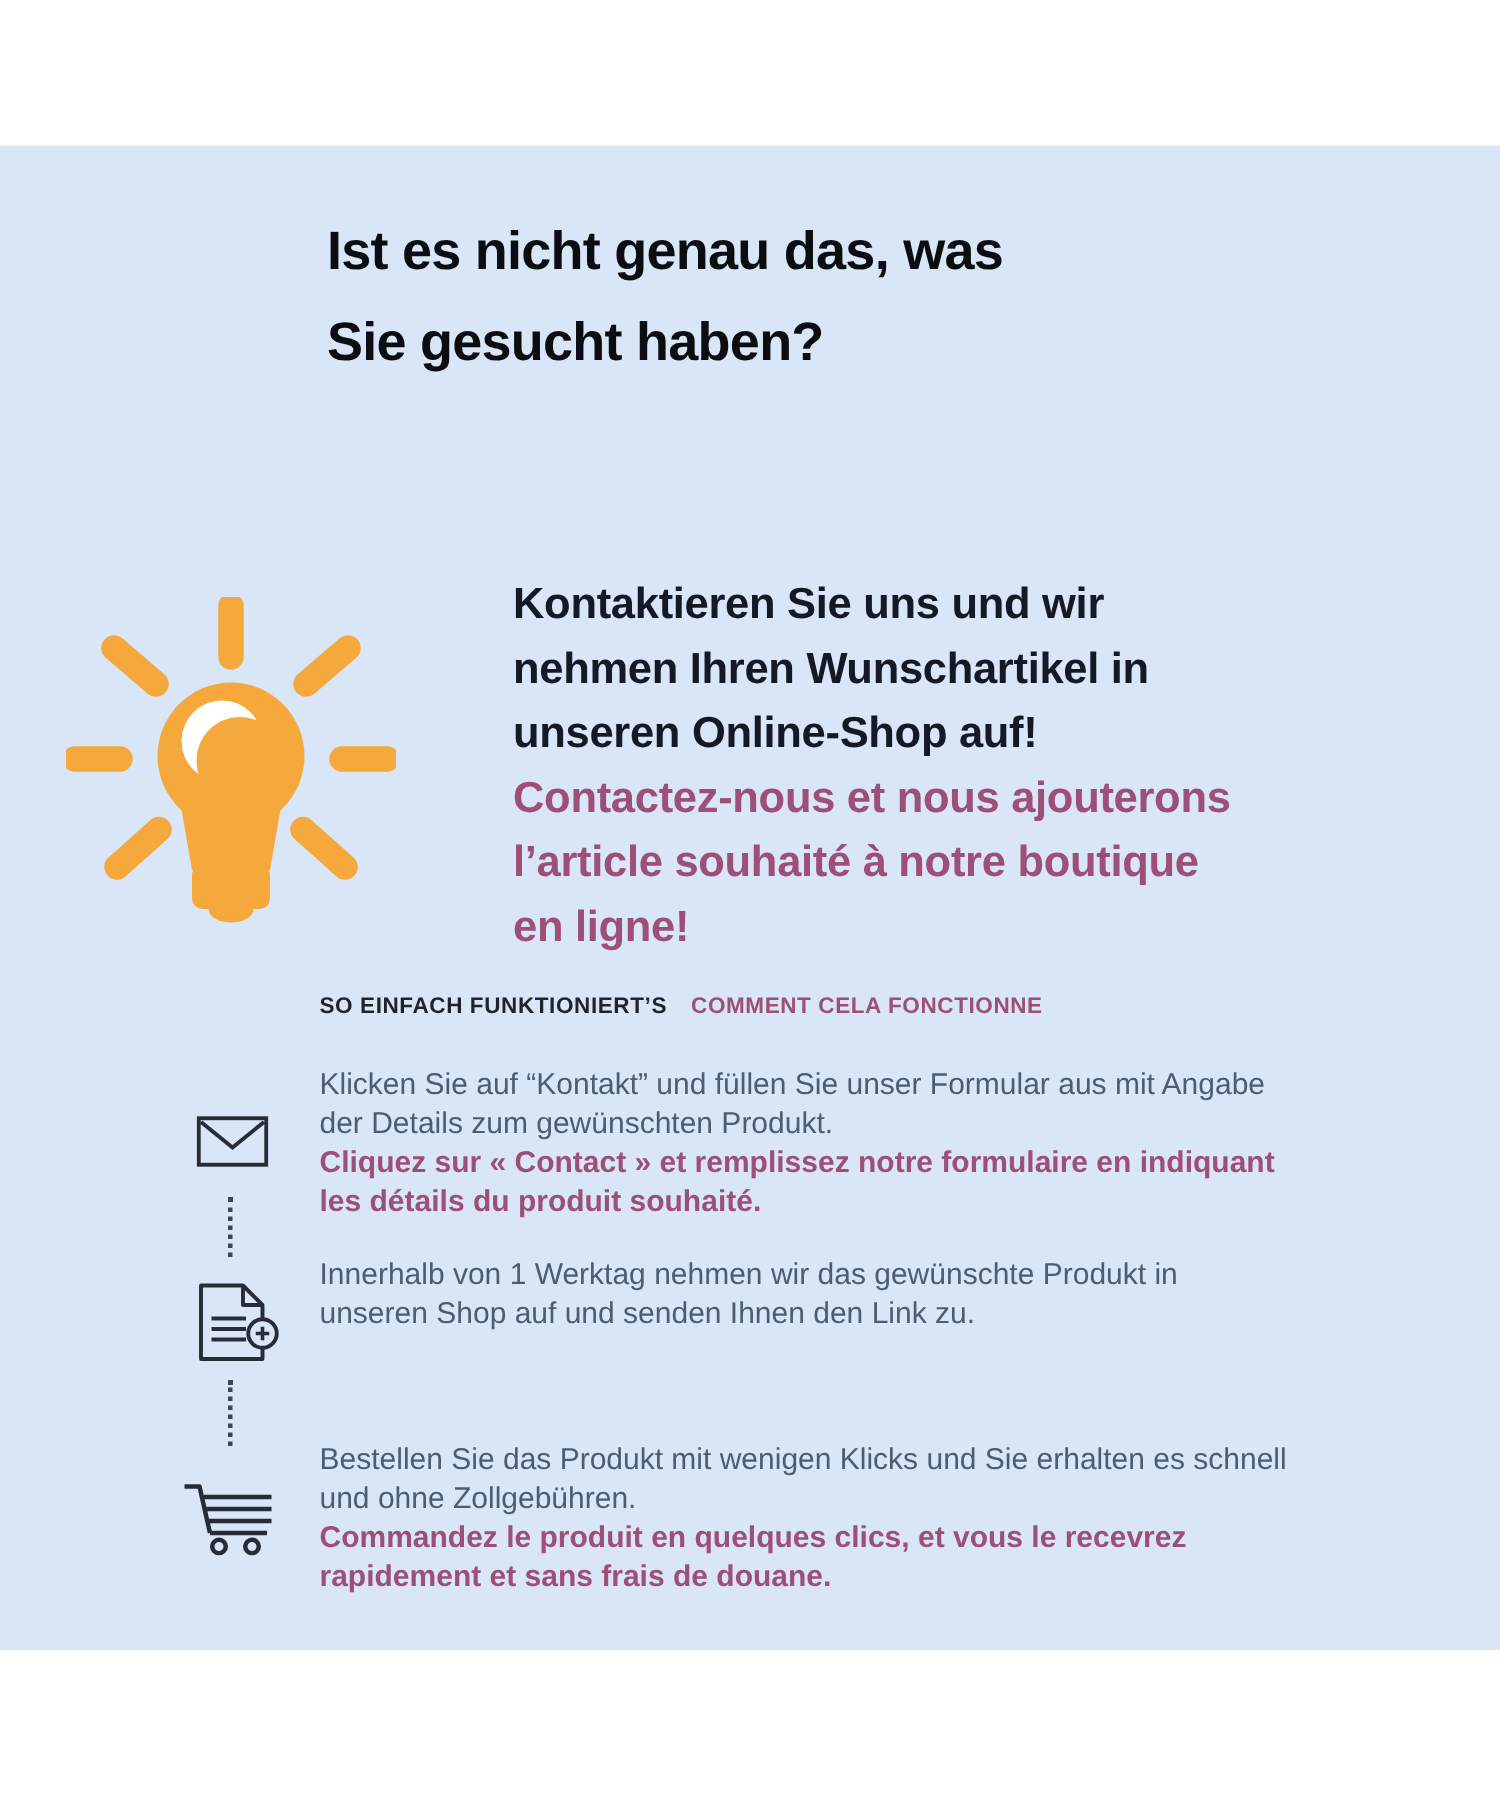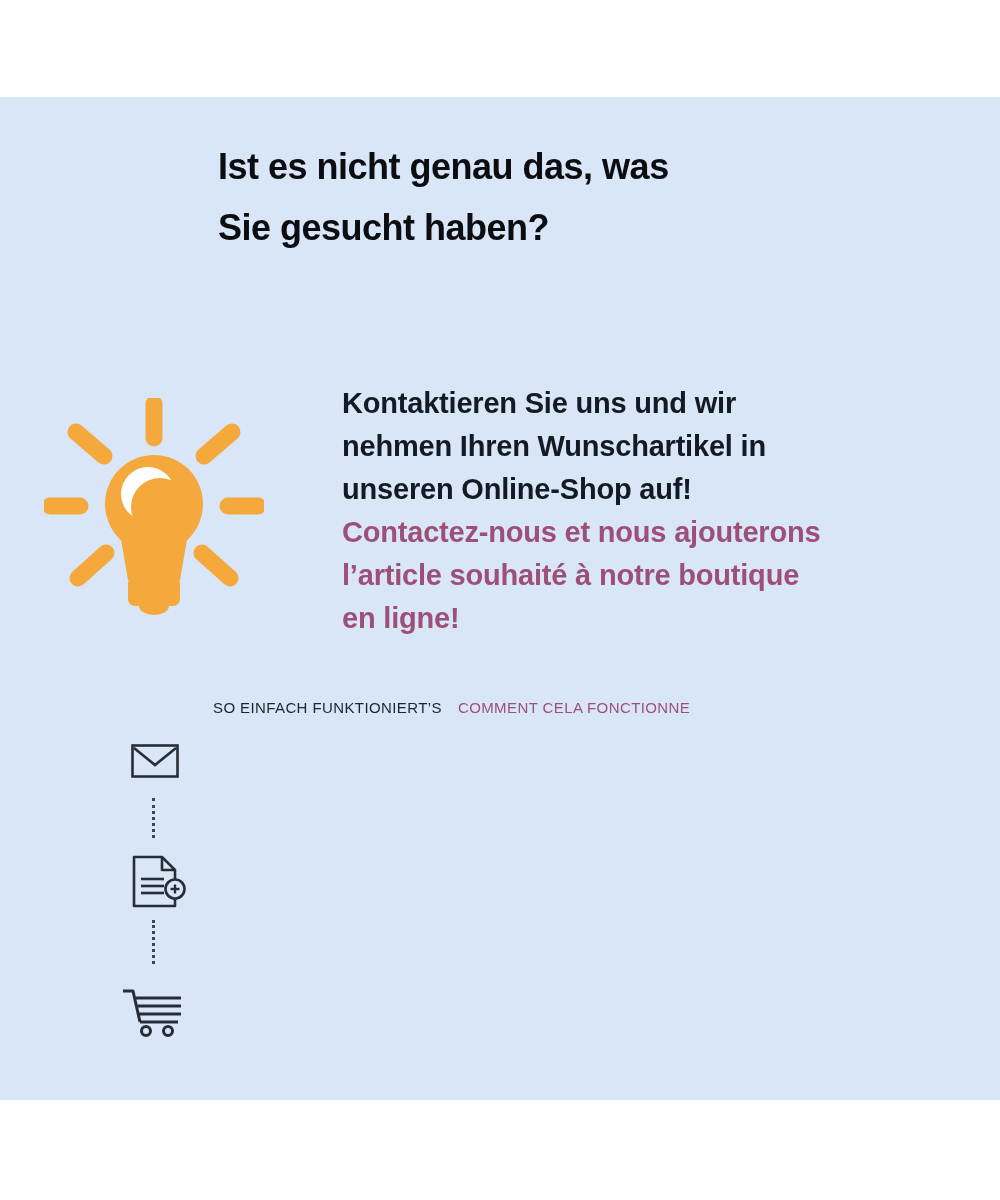--- a/index.html
+++ b/index.html
@@ -33,22 +33,22 @@
   .headline-de{color:var(--headline-dark);}
   .headline-fr{color:var(--purple);}
   .bulb-wrap{position:absolute;left:44px;top:398px;width:220px;height:222px;}
   .intro{
     position:absolute;left:295px;top:382px;width:620px;
     font-size:29px;font-weight:700;line-height:43px;letter-spacing:-0.2px;margin-left:47px;
   }
   .intro-de{color:var(--intro-dark);}
   .intro-fr{color:var(--purple);}
   .how-header{
-    position:absolute;left:213px;top:699px;width:760px;
-    font-size:15px;font-weight:400;letter-spacing:0.4px;
+    position:absolute;left:213px;top:662px;width:760px;
+    font-size:15px;font-weight:700;letter-spacing:0.4px;
   }
   .how-de{color:var(--label-dark);}
   .how-fr{color:var(--purple);margin-left:16px;}
   .step{
     position:absolute;left:213px;width:780px;
     font-size:20px;line-height:26px;
   }
   .step-de{color:var(--step-text);font-weight:400;}
   .step-fr{color:var(--purple);font-weight:700;}
   .step-1{top:710px;}
@@ -141,18 +141,32 @@
       <polyline points="4,6 14,6 21,37" fill="none" stroke="var(--icon-dark)" stroke-width="3" stroke-linejoin="round"></polyline>
       <line x1="17" y1="13" x2="62" y2="13" stroke="var(--icon-dark)" stroke-width="3"></line>
       <line x1="18.5" y1="21" x2="62" y2="21" stroke="var(--icon-dark)" stroke-width="3"></line>
       <line x1="20" y1="29" x2="62" y2="29" stroke="var(--icon-dark)" stroke-width="3"></line>
       <line x1="21" y1="37" x2="59" y2="37" stroke="var(--icon-dark)" stroke-width="3"></line>
       <circle cx="27" cy="46" r="4.5" fill="none" stroke="var(--icon-dark)" stroke-width="3"></circle>
       <circle cx="49" cy="46" r="4.5" fill="none" stroke="var(--icon-dark)" stroke-width="3"></circle>
     </svg>
   </div>
 
+  <div class="step step-1">
+    <div class="step-de pre">Klicken Sie auf “Kontakt” und füllen Sie unser Formular aus mit Angabe
+der Details zum gewünschten Produkt.</div>
+    <div class="step-fr pre">Cliquez sur « Contact » et remplissez notre formulaire en indiquant
+les détails du produit souhaité.</div>
+  </div>
 
   <div class="step step-2">
+    <div class="step-de pre">Innerhalb von 1 Werktag nehmen wir das gewünschte Produkt in
+unseren Shop auf und senden Ihnen den Link zu.</div>
   </div>
 
+  <div class="step step-3">
+    <div class="step-de pre">Bestellen Sie das Produkt mit wenigen Klicks und Sie erhalten es schnell
+und ohne Zollgebühren.</div>
+    <div class="step-fr pre">Commandez le produit en quelques clics, et vous le recevrez
+rapidement et sans frais de douane.</div>
+  </div>
 
 </div>
 
 </body></html>

